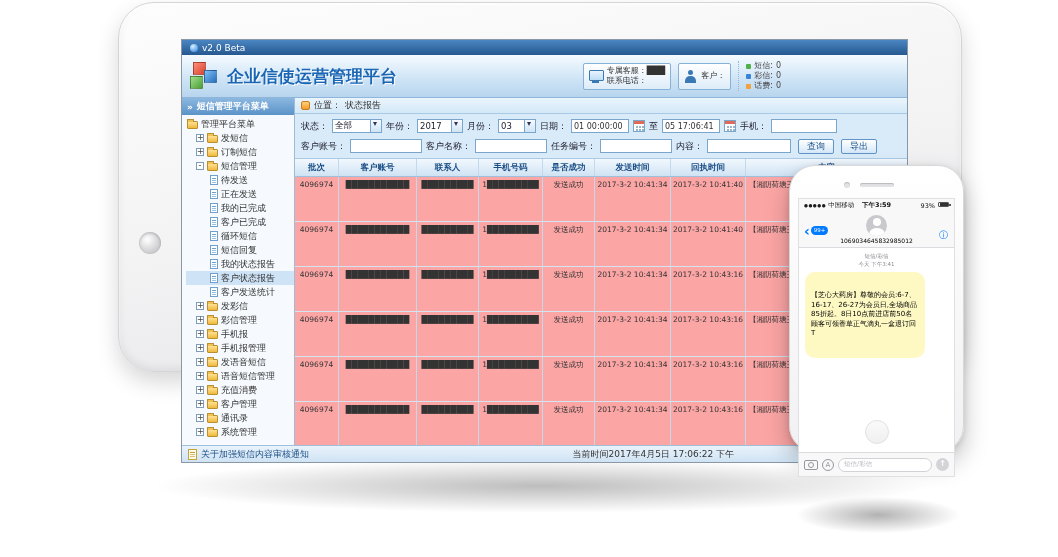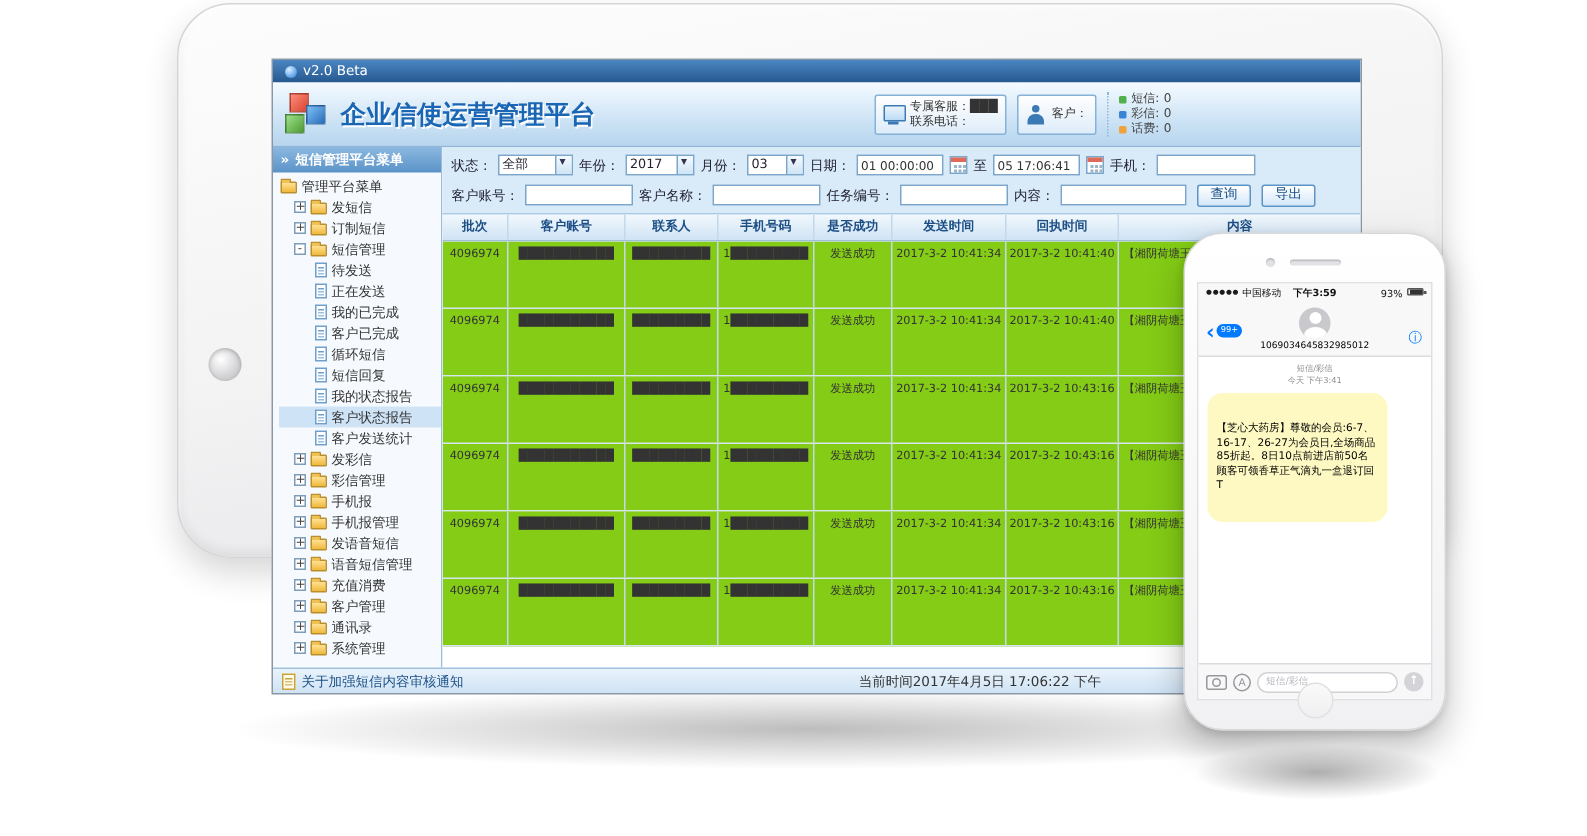--- a/index.html
+++ b/index.html
@@ -111,37 +111,37 @@
   .grid { flex:1; min-height:0; display:flex; flex-direction:column; overflow:hidden; }
   .g-head { display:flex; flex:none; background:linear-gradient(#f2f8fd,#cfe3f4); border-bottom:1px solid #9fc0dc;
     font-weight:bold; color:#1c4f86; }
   .g-head .cell { font-size:8.5px; height:17px; line-height:17px; }
   .cell { border-right:1px solid #c3d8ea; text-align:center; overflow:hidden; flex:none; }
   .g-head .cell:nth-child(1){width:44px} .g-head .cell:nth-child(2){width:78px}
   .g-head .cell:nth-child(3){width:62px} .g-head .cell:nth-child(4){width:64px}
   .g-head .cell:nth-child(5){width:52px} .g-head .cell:nth-child(6){width:76px}
   .g-head .cell:nth-child(7){width:75px} .g-head .cell:nth-child(8){flex:1; border-right:none;}
   .g-body { flex:1; overflow:hidden; }
-  .g-row { display:flex; border-bottom:1px solid #d5e4f1; height:45px; background:#84cc16; }
+  .g-row { display:flex; border-bottom:1px solid #d5e4f1; height:45px; background:#fca5a5; }
   .g-row .cell { font-size:7.5px; padding-top:3px; color:#333; white-space:nowrap; }
   .c0{width:44px} .c1{width:78px} .c2{width:62px} .c3{width:64px} .c4{width:52px} .c5{width:76px} .c6{width:75px}
   .c7 { flex:1; border-right:none; text-align:left; padding:3px 3px 0; line-height:10.5px;
         white-space:normal; word-break:break-all; color:#444; }
 
   
   .footbar { height:17px; flex:none; background:linear-gradient(#e9f3fc,#cfe3f4); border-top:1px solid #9fc0dc;
     display:flex; align-items:center; gap:4px; font-size:9px; color:#333; padding:0 6px; position:relative; }
   .f-notice { color:#1c4f86; display:flex; align-items:center; gap:4px; cursor:pointer; }
   .ico-doc { width:9px; height:11px; flex:none; background:#fffbe8; border:1px solid #c9a23c; position:relative; }
   .ico-doc::before { content:""; position:absolute; left:1px; top:2px; width:5px; height:1px; background:#c9a23c;
     box-shadow:0 2px 0 #dcc07a, 0 4px 0 #dcc07a; }
   .f-time { position:absolute; left:65%; transform:translateX(-50%); white-space:nowrap; }
 
   
-  .phone { position:absolute; left:789px; top:155px; width:175px; height:332px;
+  .phone { position:absolute; left:789px; top:165px; width:175px; height:287px;
     background:linear-gradient(#ffffff,#f1f1f3); border:1px solid #d8d8db; border-radius:26px;
     box-shadow:0 12px 24px rgba(0,0,0,0.25), 0 2px 6px rgba(0,0,0,0.12); }
   .ph-speaker { position:absolute; top:17px; left:50%; transform:translateX(-50%); width:34px; height:4px;
     border-radius:2px; background:#e2e2e6; box-shadow:inset 0 1px 1px rgba(0,0,0,0.18); }
   .ph-cam { position:absolute; top:16px; left:50%; margin-left:-33px; width:6px; height:6px; border-radius:50%;
     background:#e2e2e6; box-shadow:inset 0 1px 1px rgba(0,0,0,0.2); }
   .ph-screen { position:absolute; left:8px; top:32px; width:157px; height:279px; background:#fff;
     border:1px solid #e0e0e3; display:flex; flex-direction:column; overflow:hidden; }
   .ph-home { position:absolute; bottom:7px; left:50%; transform:translateX(-50%); width:24px; height:24px;
     border-radius:50%; border:1px solid #e1e1e4; background:linear-gradient(#fafafa,#efeff1); cursor:pointer; }
@@ -366,20 +366,25 @@
                 <span class="expander"></span>
                 <span class="ico-folder"></span>
                 <span>系统管理</span>
               </div>
           </div>
         </div>
       </div>
 
       <div class="main">
 
+        <div class="crumb">
+          <span class="ico-pin"></span>
+          <span>位置：</span>
+            <span>状态报告</span>
+        </div>
 
         <div class="filters">
           <div class="frow first">
             <span class="flabel">状态：</span>
             <div class="fselect w50">
                 <span>全部</span>
                 <span class="sel-arrow"></span>
               </div>
             <span class="flabel">年份：</span>
             <div class="fselect w46">

